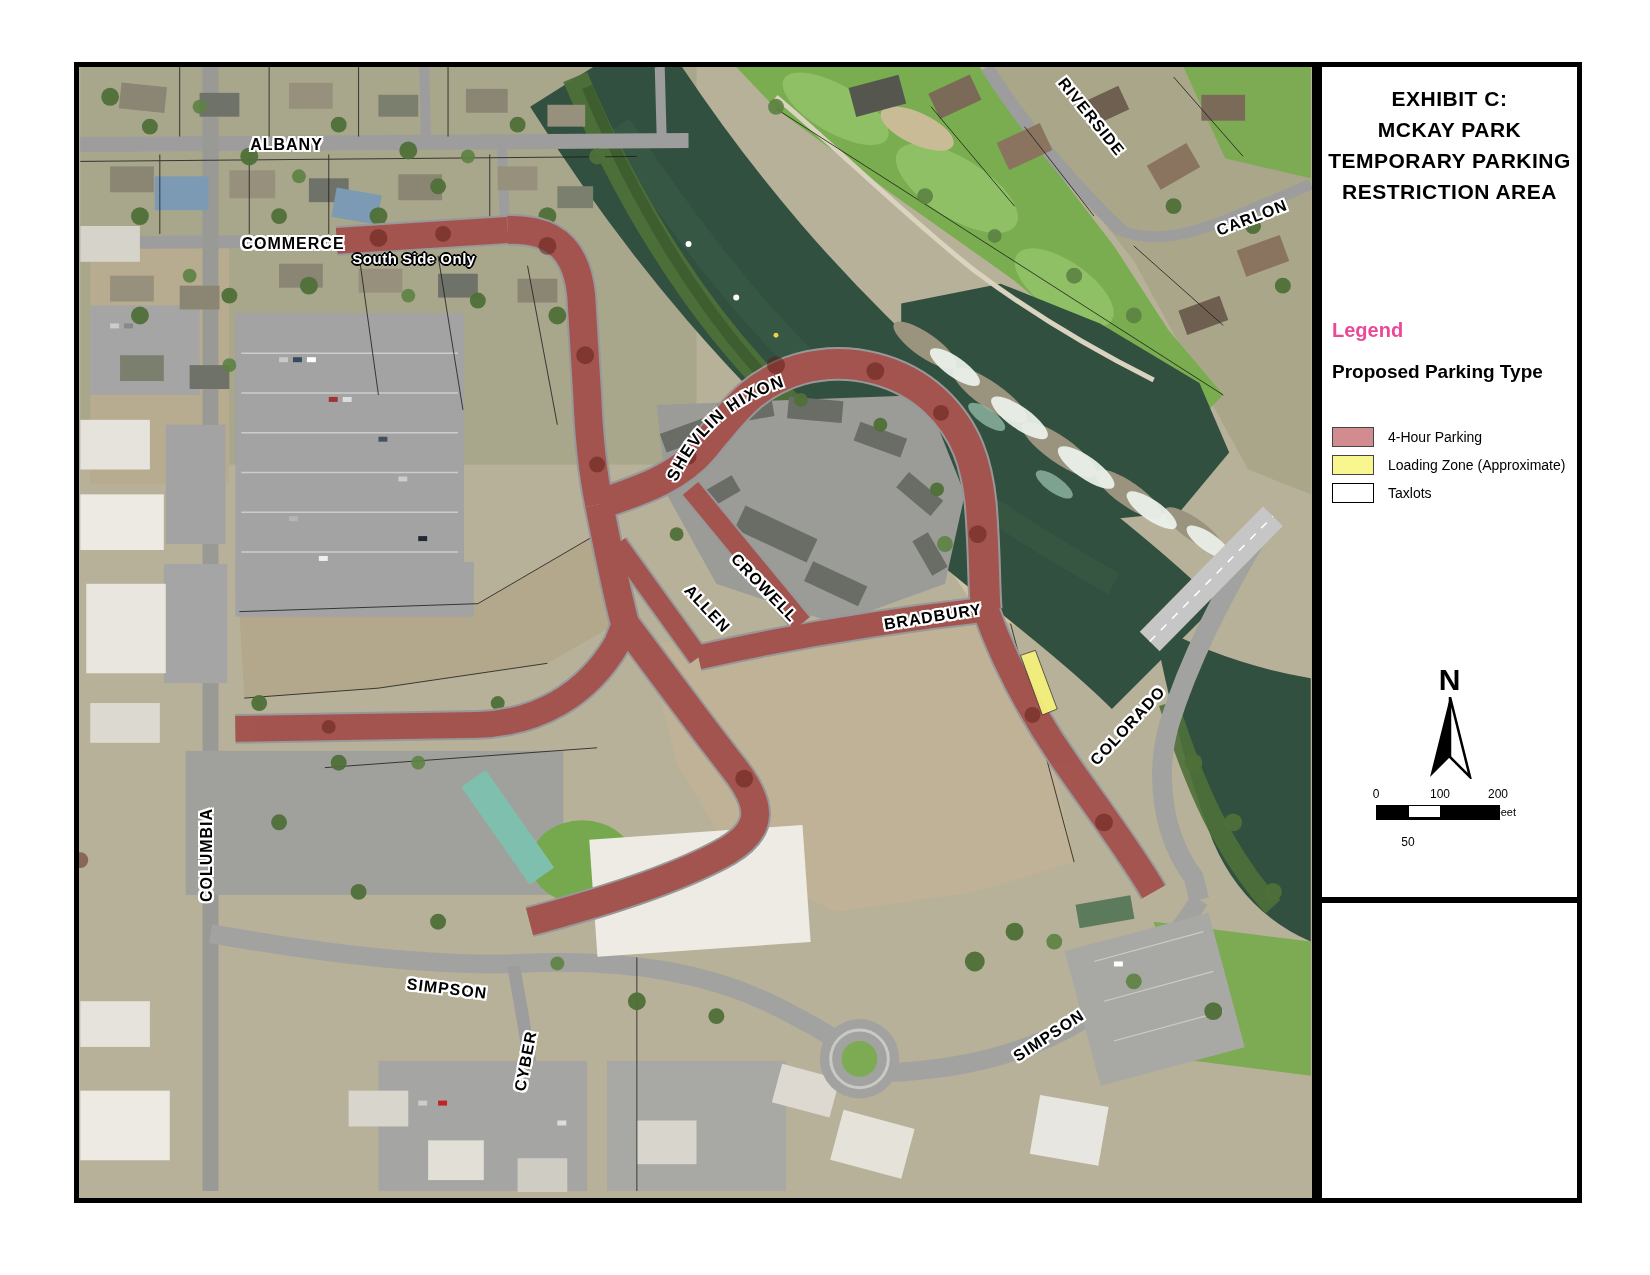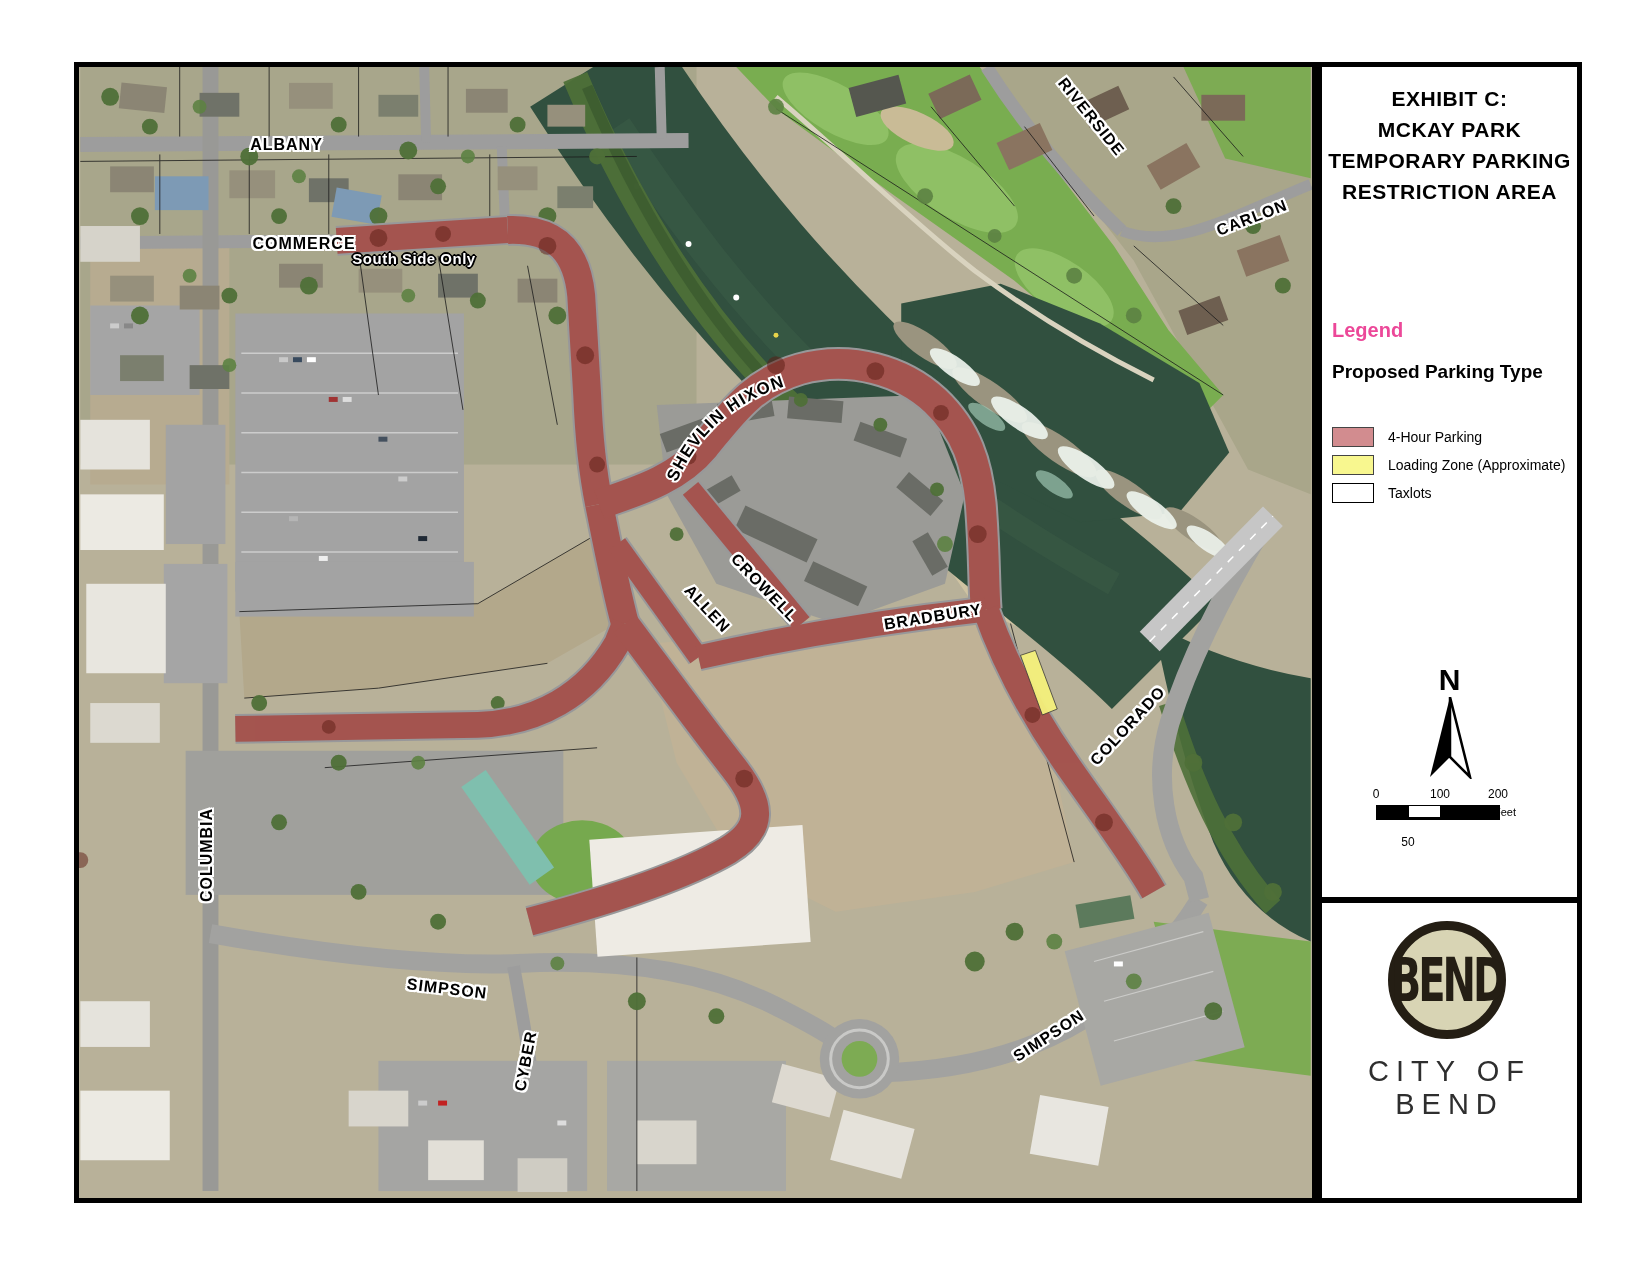--- a/index.html
+++ b/index.html
@@ -395,21 +395,21 @@
       <defs>
           <path id="shevpath" d="M 600,418 Q 638,330 742,314" fill="none"></path>
         </defs>
       <text style="font-family:'Liberation Sans',sans-serif;font-weight:bold;font-size:17px;letter-spacing:1.5px;
                    fill:#000;stroke:#fff;stroke-width:4px;paint-order:stroke;">
         <textPath href="#shevpath">SHEVLIN HIXON</textPath>
       </text>
     </svg>
 
     <div class="slabel" style="left:199px;top:78px;transform:translate(-50%,-50%);padding-left:17px;">ALBANY</div>
-    <div class="slabel" style="left:225px;top:177px;transform:translate(-50%,-50%);">COMMERCE</div>
+    <div class="slabel" style="left:214px;top:177px;transform:translate(-50%,-50%);">COMMERCE</div>
     <div class="slabel inverse" style="left:335px;top:191px;transform:translate(-50%,-50%);">South Side Only</div>
     <div class="slabel" style="left:1012px;top:50px;transform:translate(-50%,-50%) rotate(51deg);">RIVERSIDE</div>
     <div class="slabel" style="left:1173px;top:151px;transform:translate(-50%,-50%) rotate(-21deg);">CARLON</div>
     <div class="slabel" style="left:685px;top:521px;transform:translate(-50%,-50%) rotate(46deg);">CROWELL</div>
     <div class="slabel" style="left:628px;top:542px;transform:translate(-50%,-50%) rotate(47deg);">ALLEN</div>
     <div class="slabel" style="left:854px;top:550px;transform:translate(-50%,-50%) rotate(-9deg);">BRADBURY</div>
     <div class="slabel" style="left:1049px;top:659px;transform:translate(-50%,-50%) rotate(-47deg);">COLORADO</div>
     <div class="slabel" style="left:128px;top:788px;transform:translate(-50%,-50%) rotate(-90deg);">COLUMBIA</div>
     <div class="slabel" style="left:368px;top:922px;transform:translate(-50%,-50%) rotate(7deg);">SIMPSON</div>
     <div class="slabel" style="left:970px;top:969px;transform:translate(-50%,-50%) rotate(-33deg);">SIMPSON</div>
@@ -458,19 +458,15 @@
         <span class="scale-tick" style="left:176px;">200</span>
         <div class="scale-bar">
           <div class="white-seg"></div>
         </div>
         <span class="scale-unit">Feet</span>
       </div>
 
     </div>
 
     <div class="panel-bottom">
-      <div class="logo-circle">
-        <span class="logo-text">BEND</span>
-      </div>
-      <div class="city-name">CITY OF BEND</div>
     </div>
   </div>
 </div>
 
 </body></html>

